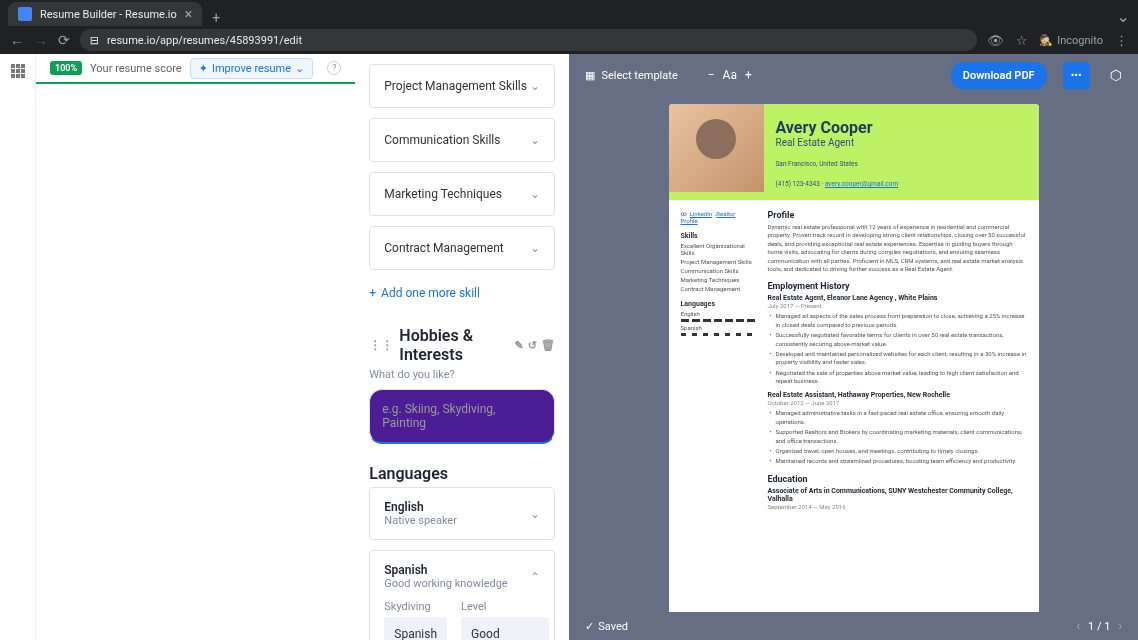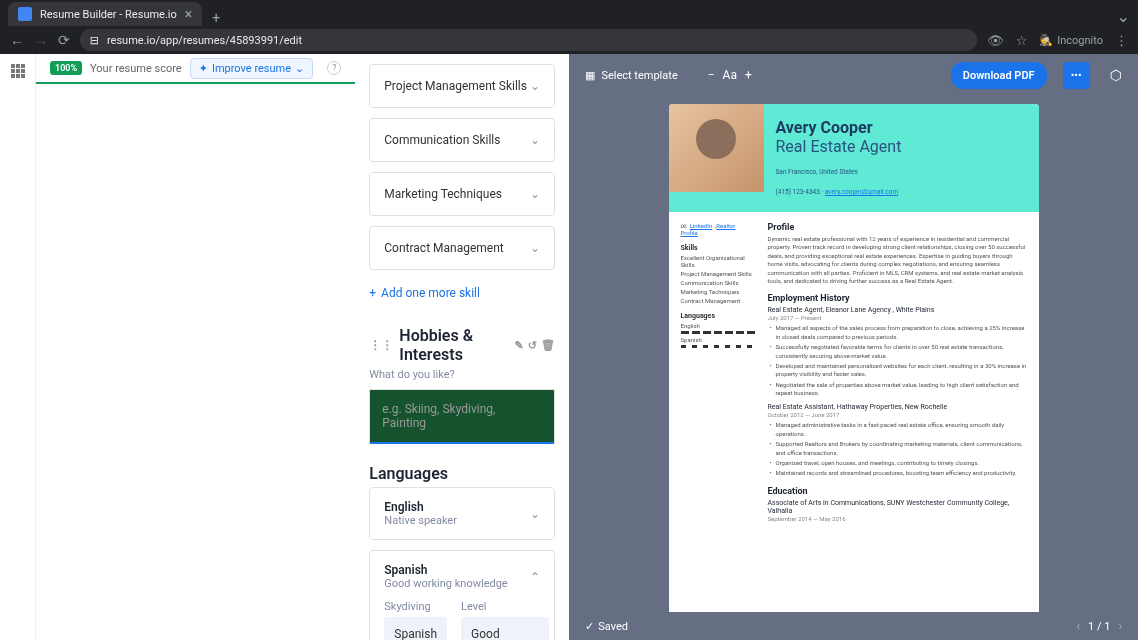--- a/index.html
+++ b/index.html
@@ -26,56 +26,56 @@
 .improve-btn{margin-left:auto;border:1px solid #c7d9f8;color:#1a73e8;background:#f0f6ff;font-size:11px;padding:3px 8px;border-radius:4px;display:flex;align-items:center;gap:4px}
 .help-circle{width:14px;height:14px;border:1px solid #ccc;border-radius:50%;font-size:9px;display:flex;align-items:center;justify-content:center;color:#999;margin-left:6px}
 .editor-body{flex:1;overflow-y:auto;padding:10px 14px 20px}
 .skill-card{border:1px solid #e0e0e0;border-radius:4px;padding:14px;margin-bottom:10px;display:flex;align-items:center;justify-content:space-between;font-size:12px;color:#333}
 .chev{color:#999;font-size:12px}
 .add-link{color:#1a73e8;font-size:12px;display:flex;align-items:center;gap:5px;padding:6px 0}
 .section-title{font-size:16px;font-weight:600;color:#1e2532;margin:20px 0 4px;display:flex;align-items:center;gap:6px}
 .section-handle{color:#999;font-size:12px}
 .section-icons{color:#999;font-size:11px;display:flex;gap:4px}
 .hint{font-size:11px;color:#828ba2;margin-bottom:8px}
-.textarea{border:1px solid #e0e0e0;border-bottom:2px solid #1a73e8;border-radius:2px;background:#14532d;min-height:50px;padding:12px;font-size:12px;color:#999;margin-bottom:2px}
+.textarea{border:1px solid #e0e0e0;border-bottom:2px solid #1a73e8;border-radius:13px;background:#4c1d95;min-height:50px;padding:12px;font-size:12px;color:#999;margin-bottom:2px}
 .lang-card{border:1px solid #e0e0e0;border-radius:4px;padding:12px 14px;margin-bottom:10px}
 .lang-head{display:flex;justify-content:space-between;align-items:center}
 .lang-name{font-size:12px;font-weight:600;color:#1e2532}
 .lang-sub{font-size:11px;color:#828ba2}
 .lang-fields{display:flex;gap:14px;margin-top:10px}
 .lang-field{flex:1}
 .field-label{font-size:11px;color:#828ba2;margin-bottom:4px}
 .field-input{background:#eff2f9;border:none;border-radius:3px;padding:10px;font-size:12px;color:#333;width:100%;display:flex;justify-content:space-between;align-items:center}
 .preview{flex:1;background:#656e83;display:flex;flex-direction:column}
 .preview-header{height:42px;display:flex;align-items:center;padding:0 16px;gap:10px}
 .template-btn{color:#fff;font-size:11px;display:flex;align-items:center;gap:6px}
 .font-ctrl{color:#fff;display:flex;align-items:center;gap:8px;font-size:12px;margin-left:auto}
 .download-btn{background:#1a73e8;color:#fff;font-size:11px;font-weight:600;padding:7px 12px;border-radius:12px;margin-left:auto}
 .more-btn{background:#1a73e8;color:#fff;padding:7px 8px;border-radius:4px;font-size:11px;margin-left:6px}
 .gear{color:#fff;margin-left:10px;font-size:14px}
 .doc-wrap{flex:1;display:flex;justify-content:center;padding:8px 0;overflow:hidden}
 .doc{width:370px;height:520px;background:#fff;border-radius:4px;overflow:hidden;position:relative}
-.doc-header{background:#5eead4;height:108px;display:flex}
+.doc-header{background:#bef264;height:96px;display:flex}
 .doc-photo{width:95px;height:88px;background:#d4a574;background:linear-gradient(135deg,#e8c4a0,#c4936b);position:relative}
 .doc-photo::after{content:'';position:absolute;top:15px;left:50%;transform:translateX(-50%);width:40px;height:40px;border-radius:50%;background:#8b6f5c}
 .doc-title{padding:14px 12px}
 .doc-name{font-size:16px;font-weight:700;color:#1e3a5f}
-.doc-role{font-size:16px;color:#2c5282}
+.doc-role{font-size:10px;color:#2c5282}
 .doc-contact{font-size:6.5px;color:#2c5282;margin-top:12px}
 .doc-email{color:#1a73e8;text-decoration:underline;margin-left:0}
 .doc-body{display:flex;padding:10px 12px;gap:12px}
 .doc-left{width:75px;font-size:6px;color:#333}
 .doc-left-link{color:#1a73e8;text-decoration:underline;margin-right:3px}
 .doc-left-h{font-size:7px;font-weight:700;margin-top:8px;margin-bottom:2px}
 .doc-left-item{margin-bottom:2px;color:#555}
 .lang-bar{height:3px;background:repeating-linear-gradient(90deg,#333 0 8px,#fff 8px 11px);margin:2px 0}
 .doc-right{flex:1;font-size:6px;color:#333}
 .doc-h{font-size:9px;font-weight:700;color:#1e2532;margin-bottom:3px}
 .doc-p{font-size:6px;line-height:1.4;color:#555;margin-bottom:8px}
-.doc-job{font-size:7px;font-weight:400;color:#1e2532}
+.doc-job{font-size:7px;font-weight:700;color:#1e2532}
 .doc-date{font-size:6px;color:#888;margin-bottom:3px}
 .doc-bullet{font-size:6px;color:#555;padding-left:8px;position:relative;line-height:1.4;margin-bottom:2px}
 .doc-bullet::before{content:'•';position:absolute;left:2px}
 .preview-footer{height:28px;display:flex;align-items:center;padding:0 16px;color:#fff;font-size:11px;gap:8px}
 .saved{display:flex;align-items:center;gap:4px}
 .pager{margin-left:auto;display:flex;align-items:center;gap:8px}
 .pager-btn{color:#aab;font-size:12px}
 </style>
 </head>
 <body>

